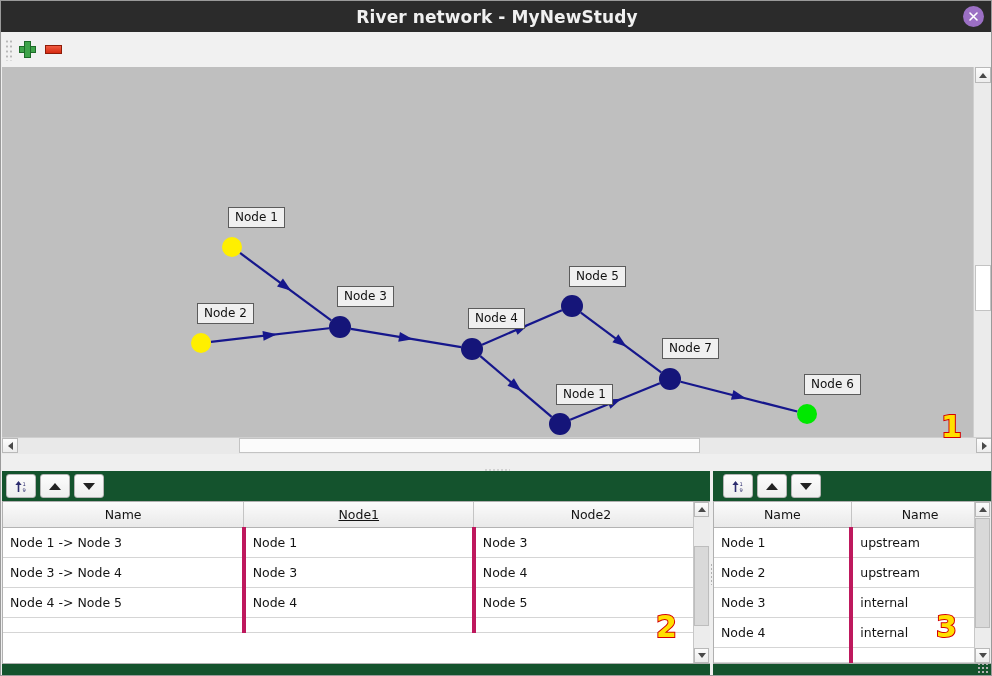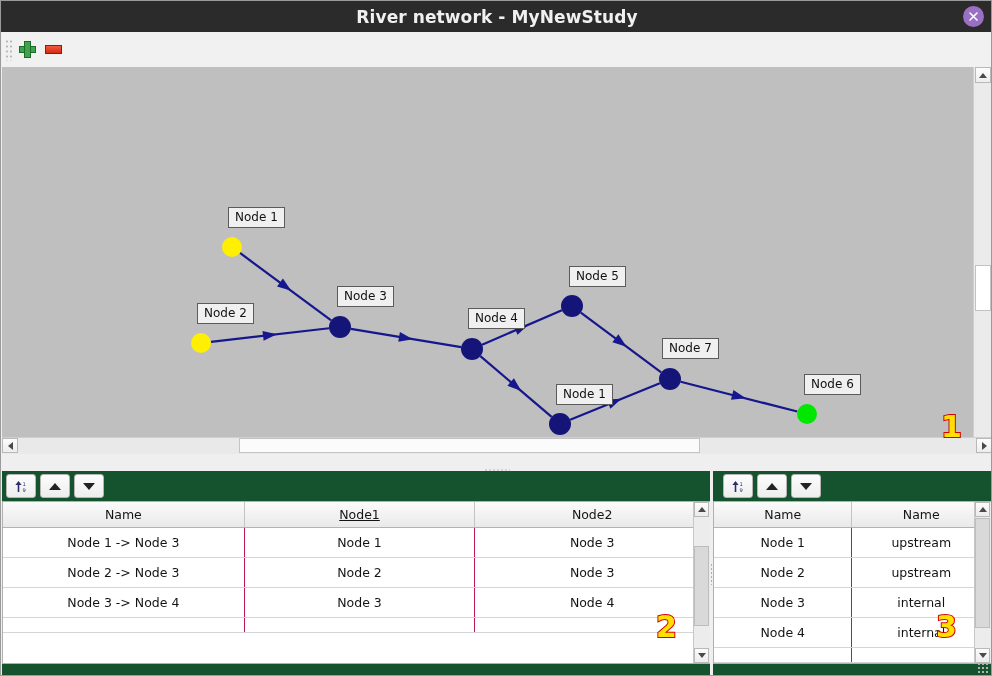--- a/index.html
+++ b/index.html
@@ -233,29 +233,28 @@
     border-right: 1px solid #c4c4c4;
     border-bottom: 1px solid #b3b3b3;
     font-weight: normal;
     font-size: 12.5px;
     color: #141414;
     text-align: center;
     cursor: pointer;
   }
   table.grid td {
     height: 29px;
-    border-right: 1px solid #be185d;
+    border-right: 4px solid #be185d;
     border-bottom: 1px solid #d5d5d5;
     padding: 0 7px;
     background: #ffffff;
     white-space: nowrap;
     overflow: hidden;
     text-overflow: ellipsis;
     cursor: default;
-    text-align: center;
   }
   table.grid tr.empty td { height: 14px; }
 
   .tbl-vscroll {
     position: absolute; right: 0; top: 0; width: 16px; bottom: 0;
     background: #ececec;
     border-left: 1px solid #c7c7c7;
   }
   .tbl-vscroll .sb-btn {
     position: absolute; left: 0; width: 15px; height: 15px;
@@ -423,28 +422,28 @@
               <th style="width: 230px;">Node2</th>
             </tr>
           </thead>
         <tbody id="reaches-body">
             <tr>
               <td>Node 1 -&gt; Node 3</td>
               <td>Node 1</td>
               <td>Node 3</td>
             </tr>
             <tr>
-              <td>Node 2 -&gt; Node 3</td>
-              <td>Node 2</td>
-              <td>Node 3</td>
-            </tr>
-            <tr>
               <td>Node 3 -&gt; Node 4</td>
               <td>Node 3</td>
               <td>Node 4</td>
+            </tr>
+            <tr>
+              <td>Node 4 -&gt; Node 5</td>
+              <td>Node 4</td>
+              <td>Node 5</td>
             </tr>
             <tr class="empty">
               <td></td>
               <td></td>
               <td></td>
             </tr>
           </tbody>
       </table>
       <div class="tbl-vscroll">
         <div class="sb-btn sb-up">

